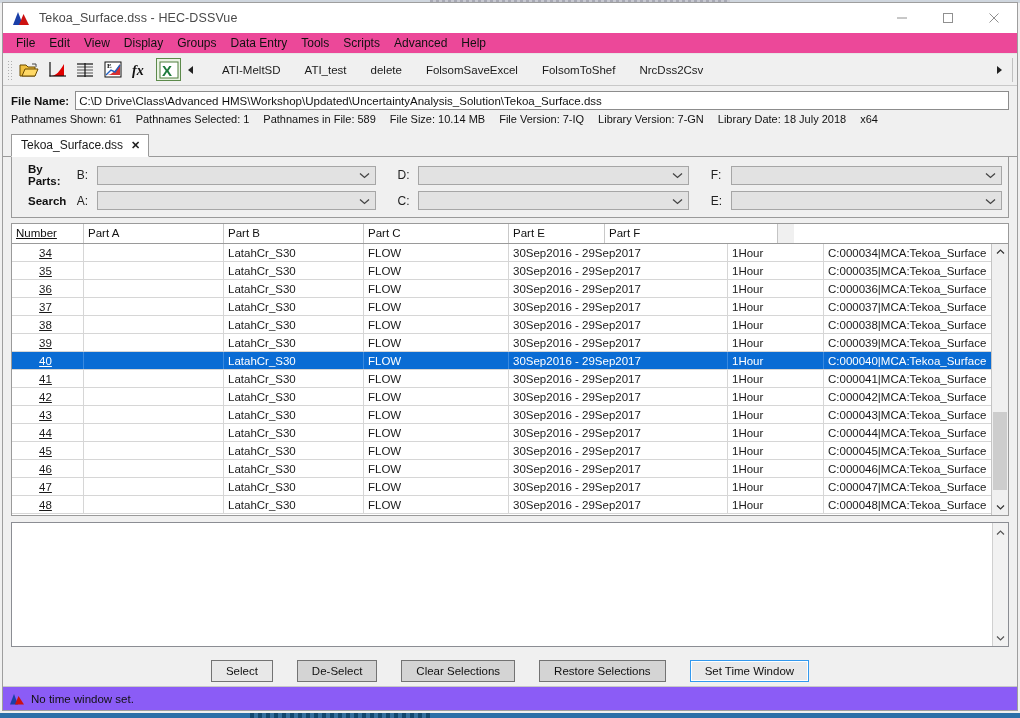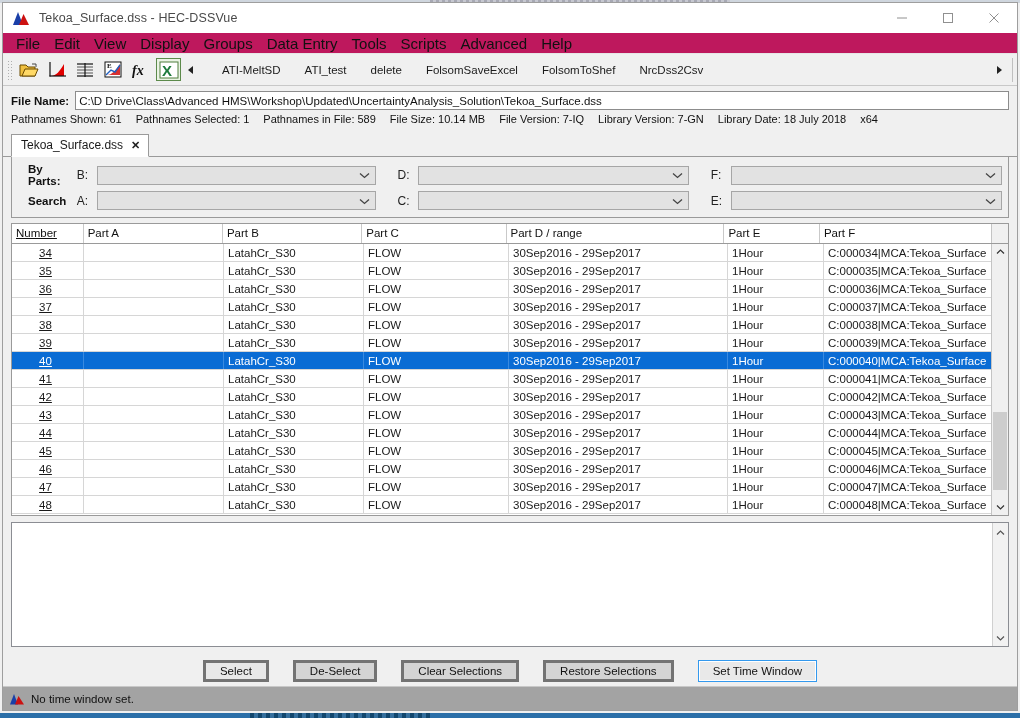--- a/index.html
+++ b/index.html
@@ -58,24 +58,24 @@
   .title-text {
     margin-left:9px; font-size:12.5px; color:#4a4a4a;
     letter-spacing:.1px;
   }
   .wincontrols { margin-left:auto; display:flex; height:30px; }
   .wc { width:46px; height:30px; display:flex; align-items:center; justify-content:center; }
   .wc svg { display:block; }
 
   
   .menubar {
-    height:20px; background:#be185d;
+    height:20px; background:#ec4899;
     display:flex; align-items:center;
     padding-left:6px; flex:0 0 auto;
-    font-size:15px; color:#111;
+    font-size:12px; color:#111;
   }
   .menu-item { padding:2px 7px; white-space:nowrap; }
 
   
   .toolbar {
     height:33px; background:#f0f0f0;
     border-bottom:1px solid #c8c8c8;
     border-top:1px solid #e6e6e6;
     display:flex; align-items:center;
     flex:0 0 auto; position:relative;
@@ -230,35 +230,35 @@
     display:flex; flex-direction:column; justify-content:space-between;
     align-items:center; padding:2px 0;
   }
 
   
   .buttonrow {
     margin-top:13px; display:flex; justify-content:center; gap:24px;
     flex:0 0 auto;
   }
   .btn {
-    height:22px; background:#d4d4d4; border:3px solid #737373;
+    height:22px; background:#d4d4d4; border:1px solid #737373;
     font-size:11.5px; color:#111;
     display:flex; align-items:center; justify-content:center;
     padding:0 14px; min-width:58px;
   }
   .btn.light { background:#e8e8e8; }
   .btn.focused {
     background:#e9e9e9; border:1px solid #3399ee;
     box-shadow: inset 0 0 0 1px #ffffff;
   }
 
   
   .statusbar {
     margin-top:auto;
-    height:24px; background:#a3a3a3;
+    height:24px; background:#8b5cf6;
     border-top:1px solid #c8c8c8;
     display:flex; align-items:center;
     padding-left:6px; flex:0 0 auto;
   }
   .status-icon { width:16px; height:14px; margin-right:6px; }
   .status-text { font-size:11.5px; color:#111; }
 </style>
 </head>
 <body>
 
@@ -489,21 +489,20 @@
         </div>
       </div>
     </div>
 
     <div class="tablewrap">
       <div class="thead">
         <div class="th c-num">Number</div>
         <div class="th c-a">Part A</div>
         <div class="th c-b">Part B</div>
         <div class="th c-c">Part C</div>
-        <div class="th c-d">Part D / range</div>
         <div class="th c-e">Part E</div>
         <div class="th c-f">Part F</div>
         <div style="width:17px;flex:0 0 17px;background:#f0f0f0;border-left:1px solid #c4c4c4;"></div>
       </div>
       <div class="tbody" id="table-body">
           <div class="trow">
             <div class="td c-num num">34</div>
             <div class="td c-a"></div>
             <div class="td c-b">LatahCr_S30</div>
             <div class="td c-c">FLOW</div>

